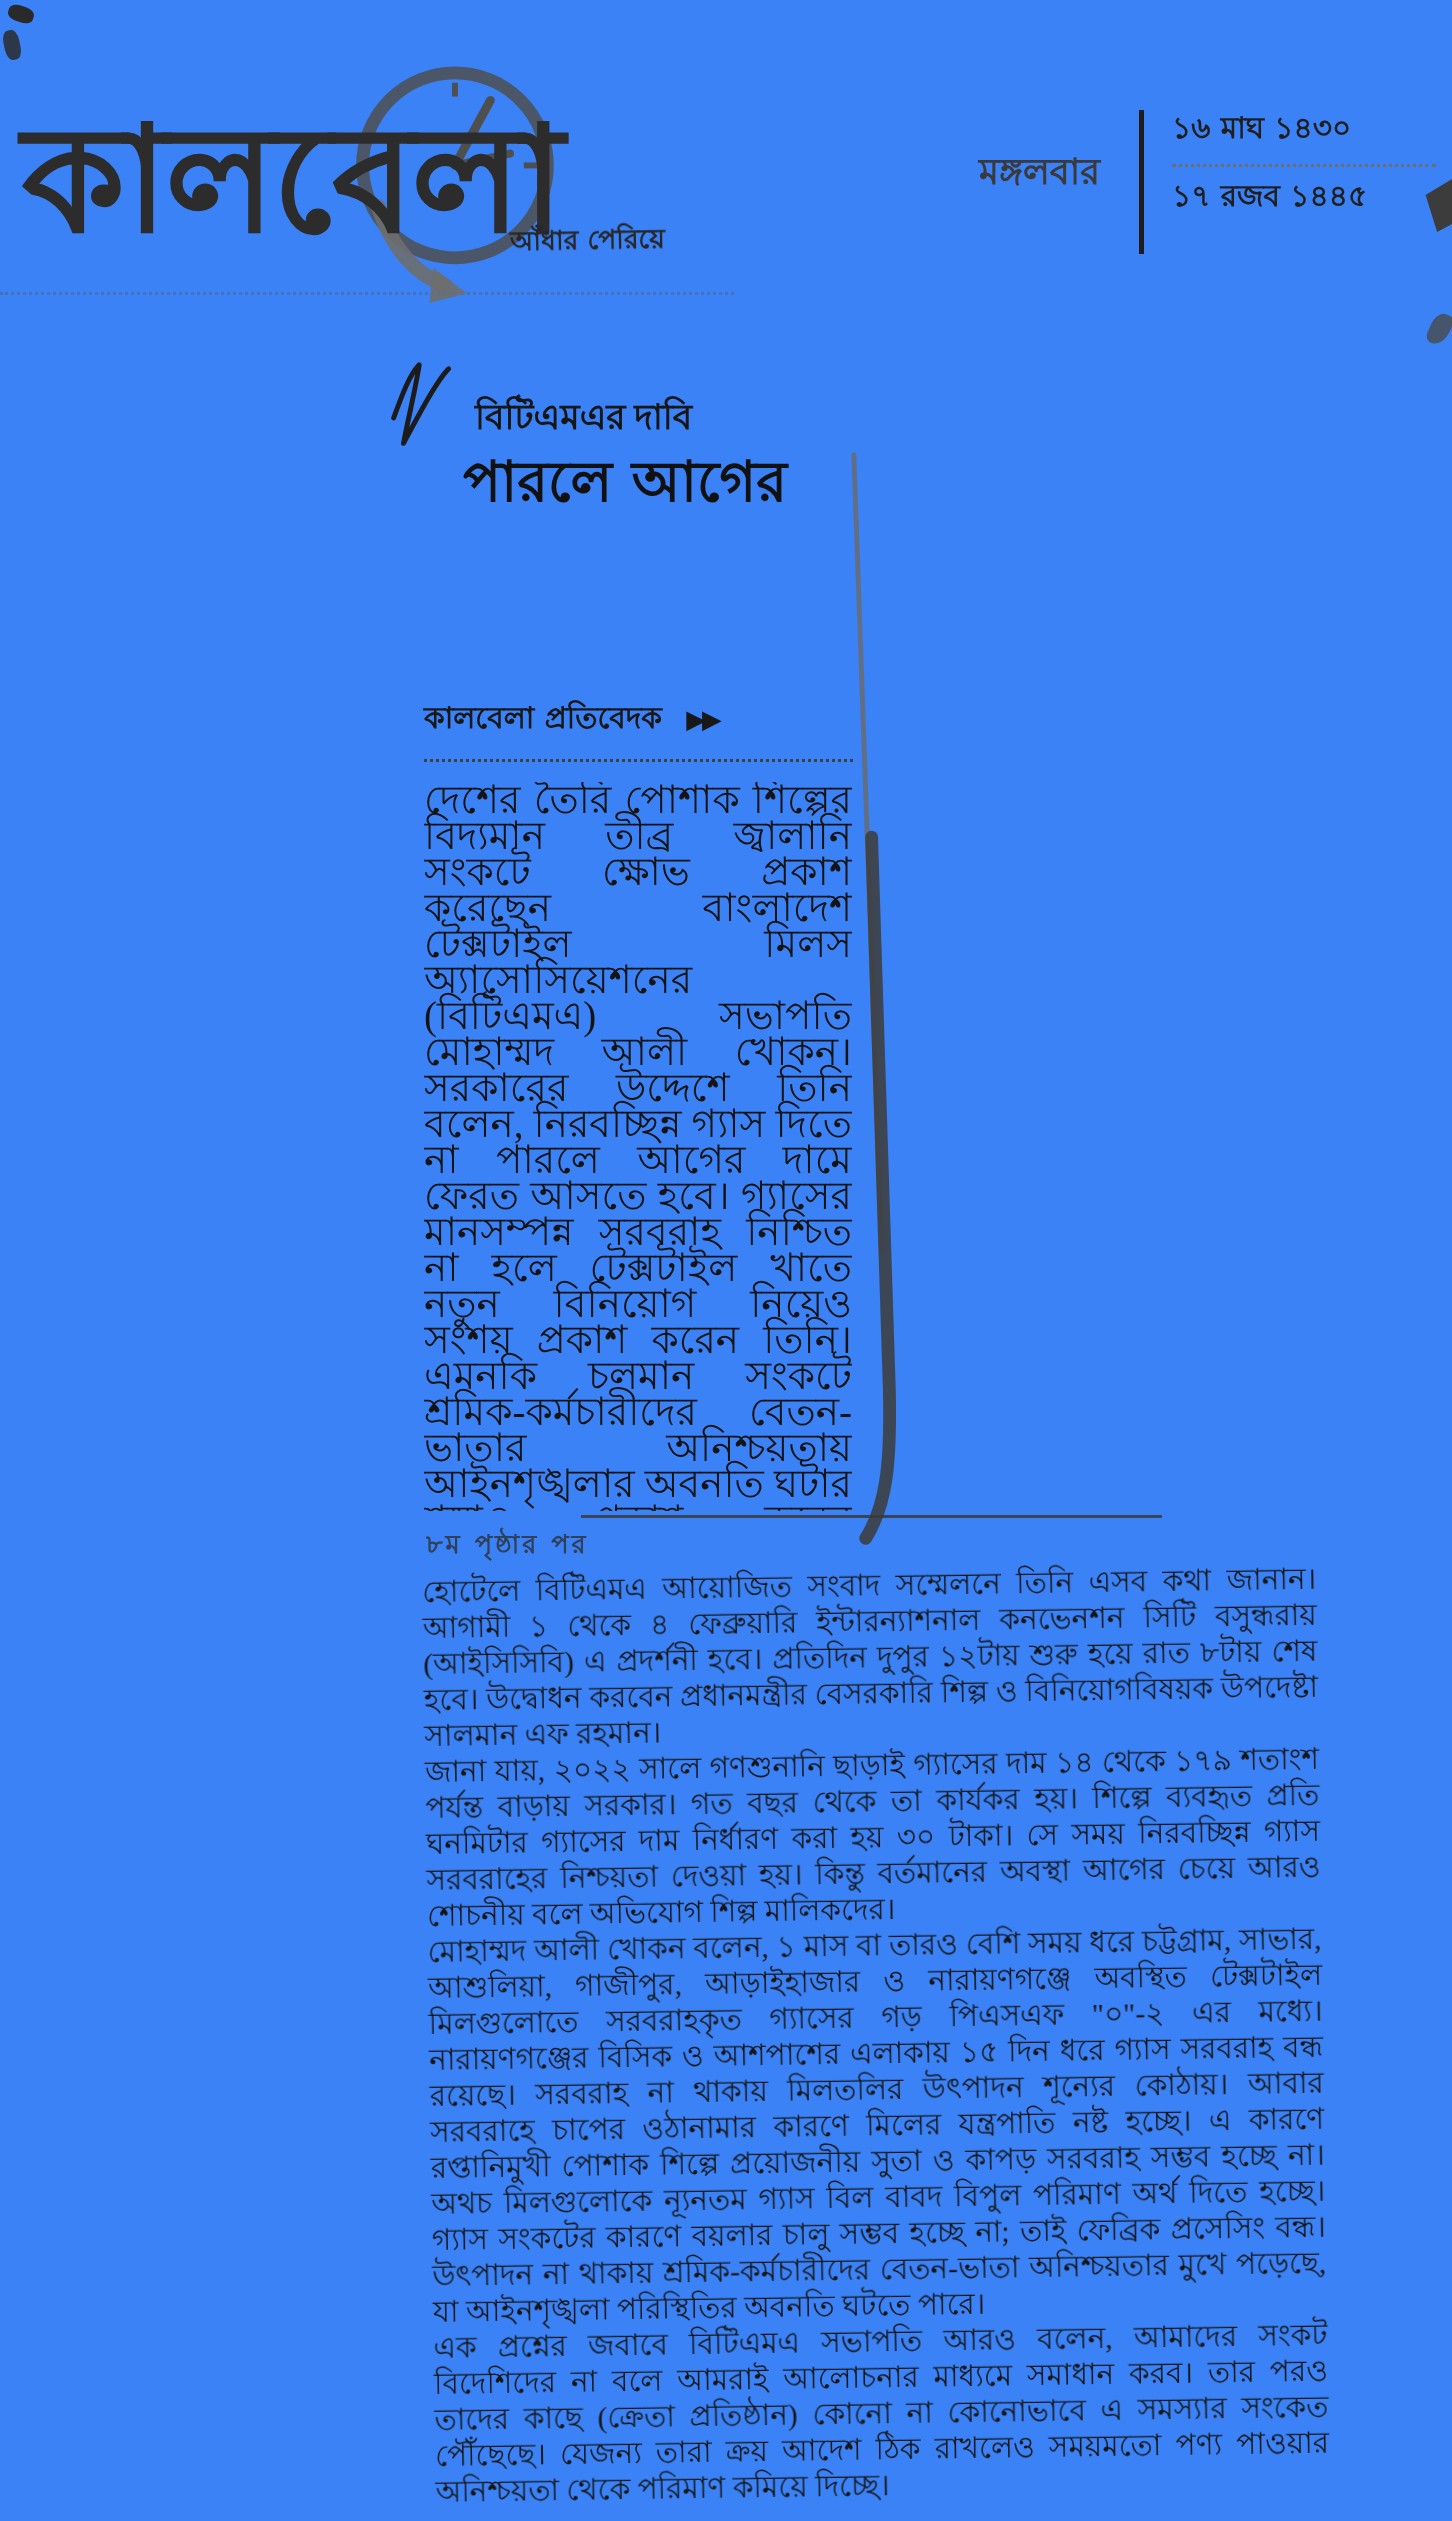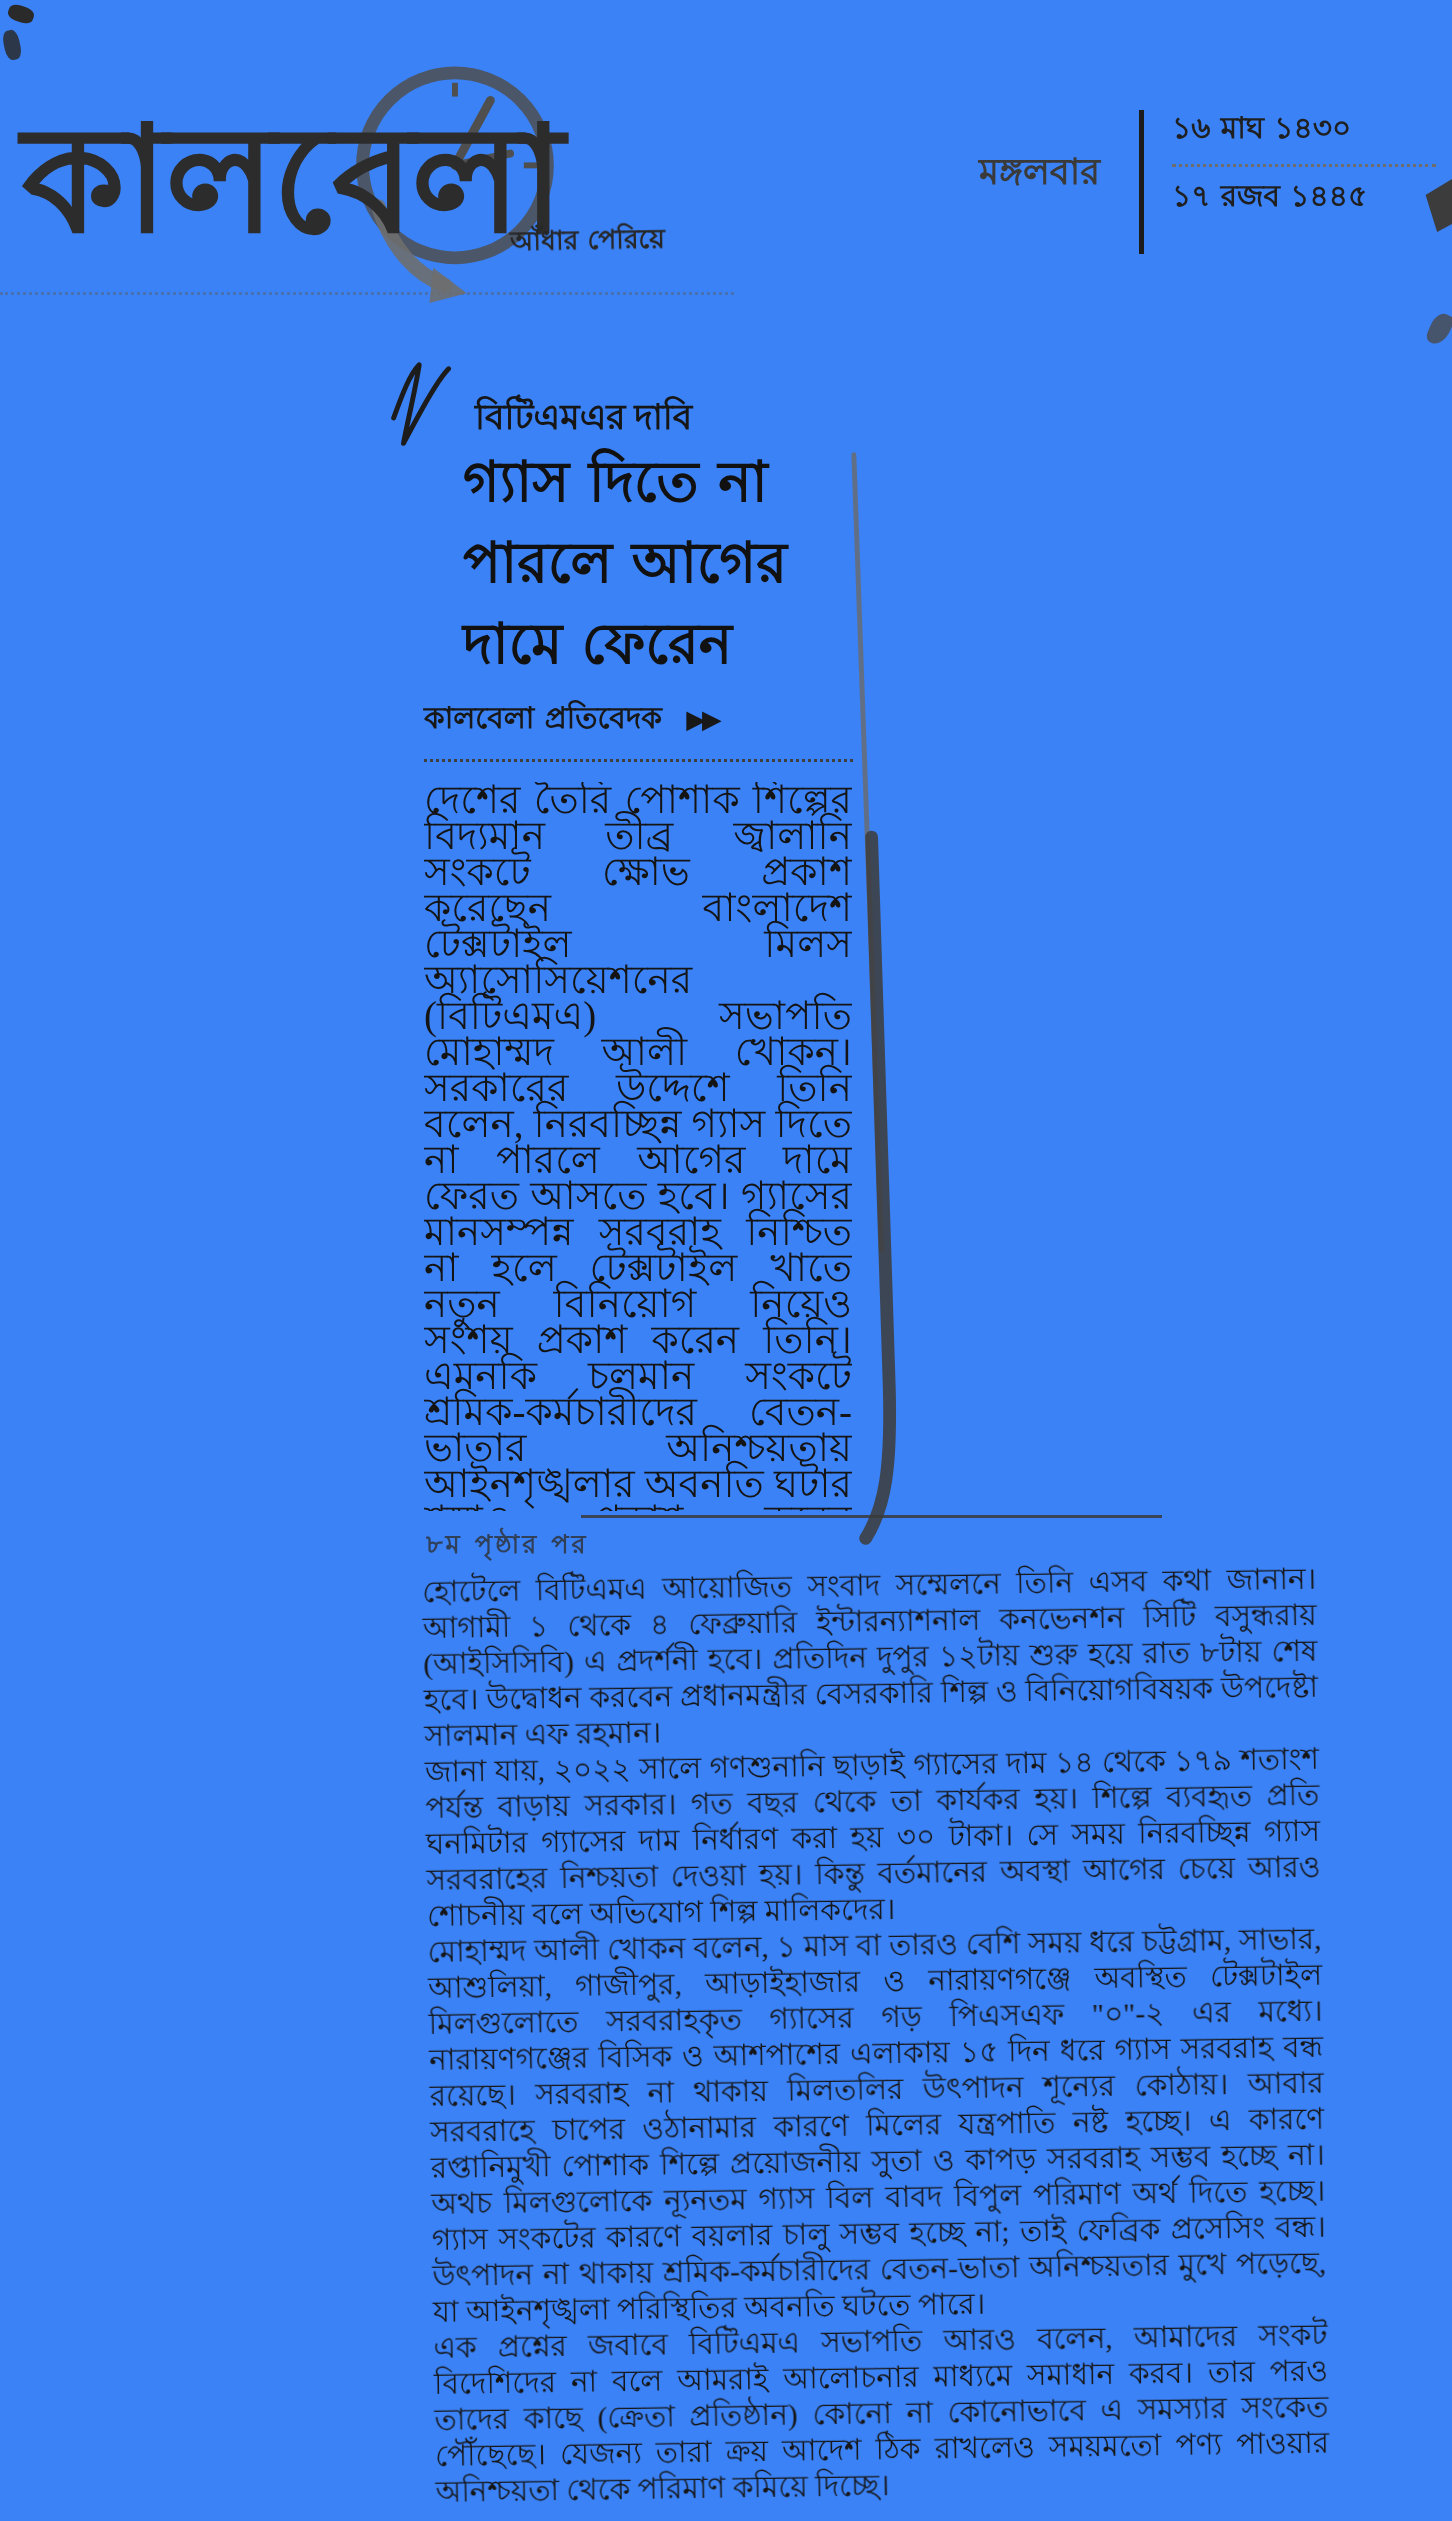--- a/index.html
+++ b/index.html
@@ -118,23 +118,21 @@
     </div>
   </div>
 
   <svg class="check-svg" width="108" height="108" viewBox="0 0 110 110">
     <path d="M 18,62 C 26,40 34,18 44,8 C 40,34 32,66 28,88 C 44,58 62,24 74,12" fill="none" stroke="#1c1c1c" stroke-width="5" stroke-linecap="round" stroke-linejoin="round"></path>
   </svg>
 
   <div class="kicker">বিটিএমএর দাবি</div>
 
   <div class="headline">
-    <div class="hl-line">গ্যাস দিতে না</div>
     <div class="hl-line">পারলে আগের</div>
-    <div class="hl-line">দামে ফেরেন</div>
   </div>
 
   <div class="byline">
     <span>কালবেলা প্রতিবেদক</span>
     <span class="arrows">▶▶</span>
   </div>
 
   <div class="lead-col">দেশের তৈরি পোশাক শিল্পের বিদ্যমান তীব্র জ্বালানি সংকটে ক্ষোভ প্রকাশ করেছেন বাংলাদেশ টেক্সটাইল মিলস অ্যাসোসিয়েশনের (বিটিএমএ) সভাপতি মোহাম্মদ আলী খোকন। সরকারের উদ্দেশে তিনি বলেন, নিরবচ্ছিন্ন গ্যাস দিতে না পারলে আগের দামে ফেরত আসতে হবে। গ্যাসের মানসম্পন্ন সরবরাহ নিশ্চিত না হলে টেক্সটাইল খাতে নতুন বিনিয়োগ নিয়েও সংশয় প্রকাশ করেন তিনি। এমনকি চলমান সংকটে শ্রমিক-কর্মচারীদের বেতন-ভাতার অনিশ্চয়তায় আইনশৃঙ্খলার অবনতি ঘটার শঙ্কাও প্রকাশ করেন বিটিএমএ সভাপতি। ঢাকা ইন্টারন্যাশনাল টেক্সটাইল অ্যান্ড গার্মেন্টস মেশিনারি এক্সিবিশন (ডিটিজি) উপলক্ষে গতকাল সোমবার রাজধানীর একটি</div>
 
   <svg class="tear-svg" width="89" height="1123" viewBox="0 0 90 1140">

